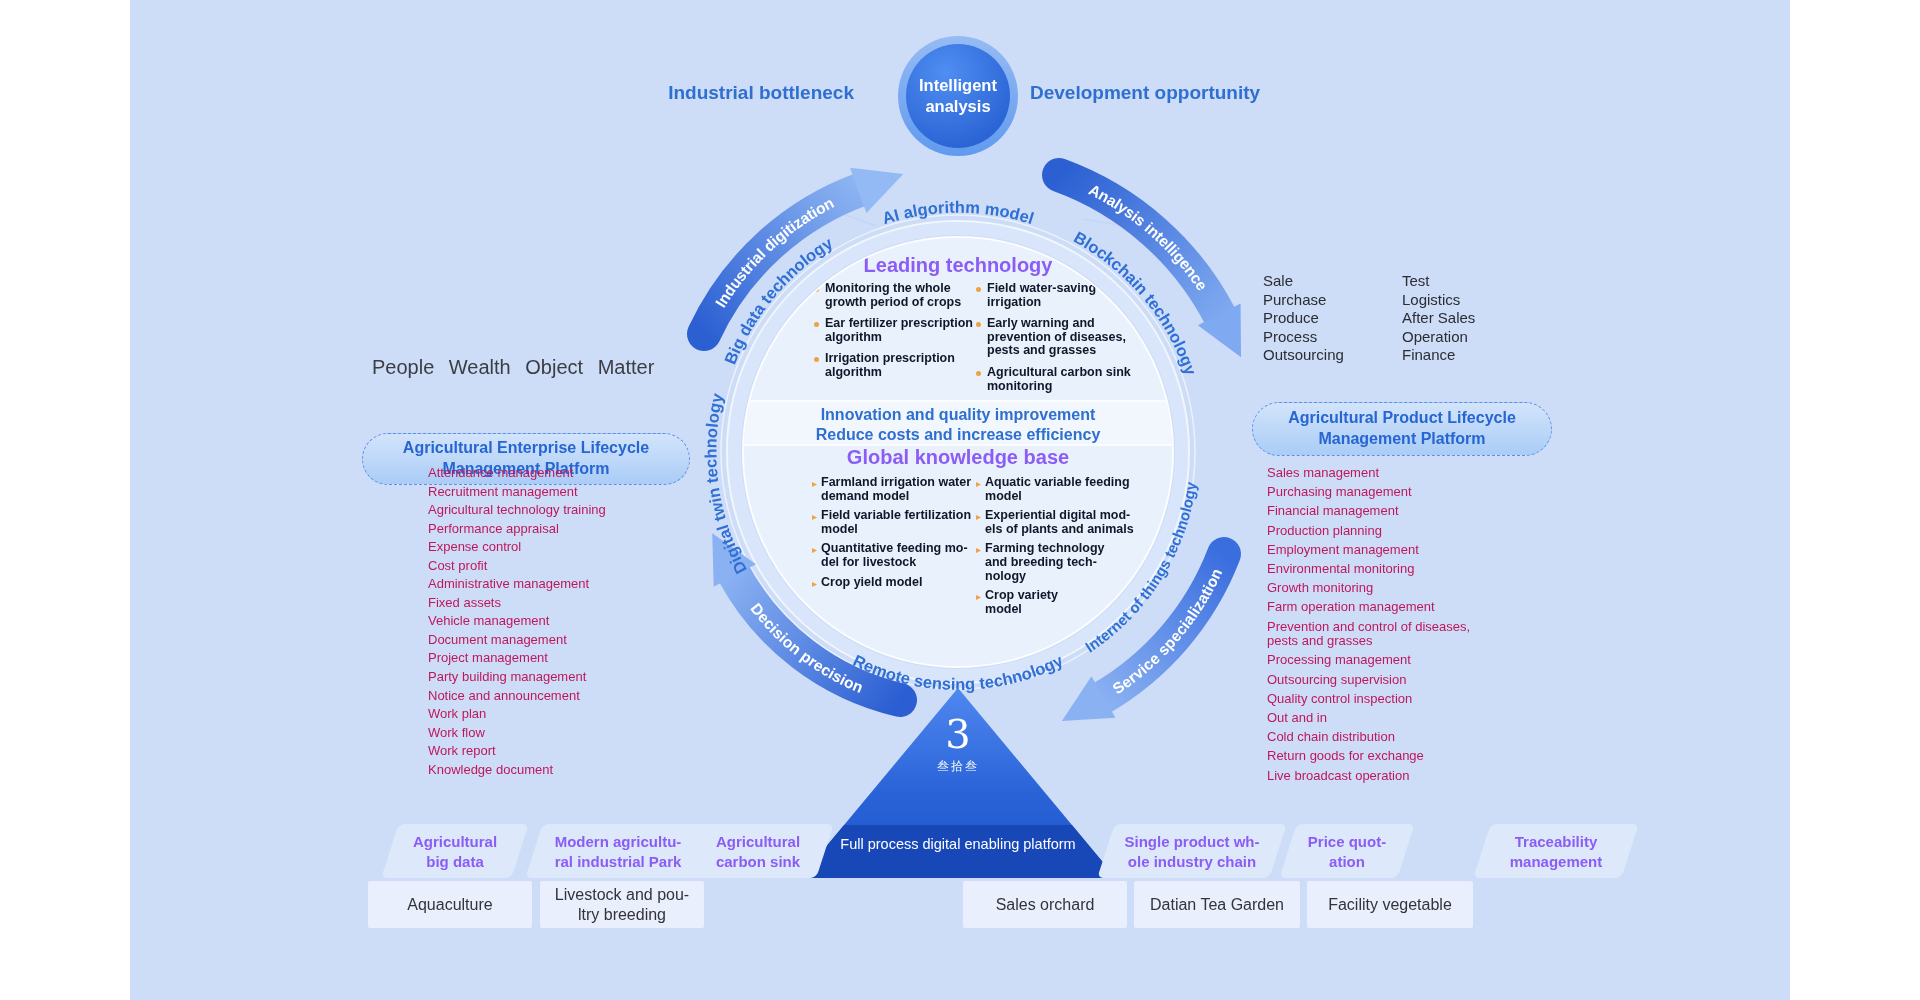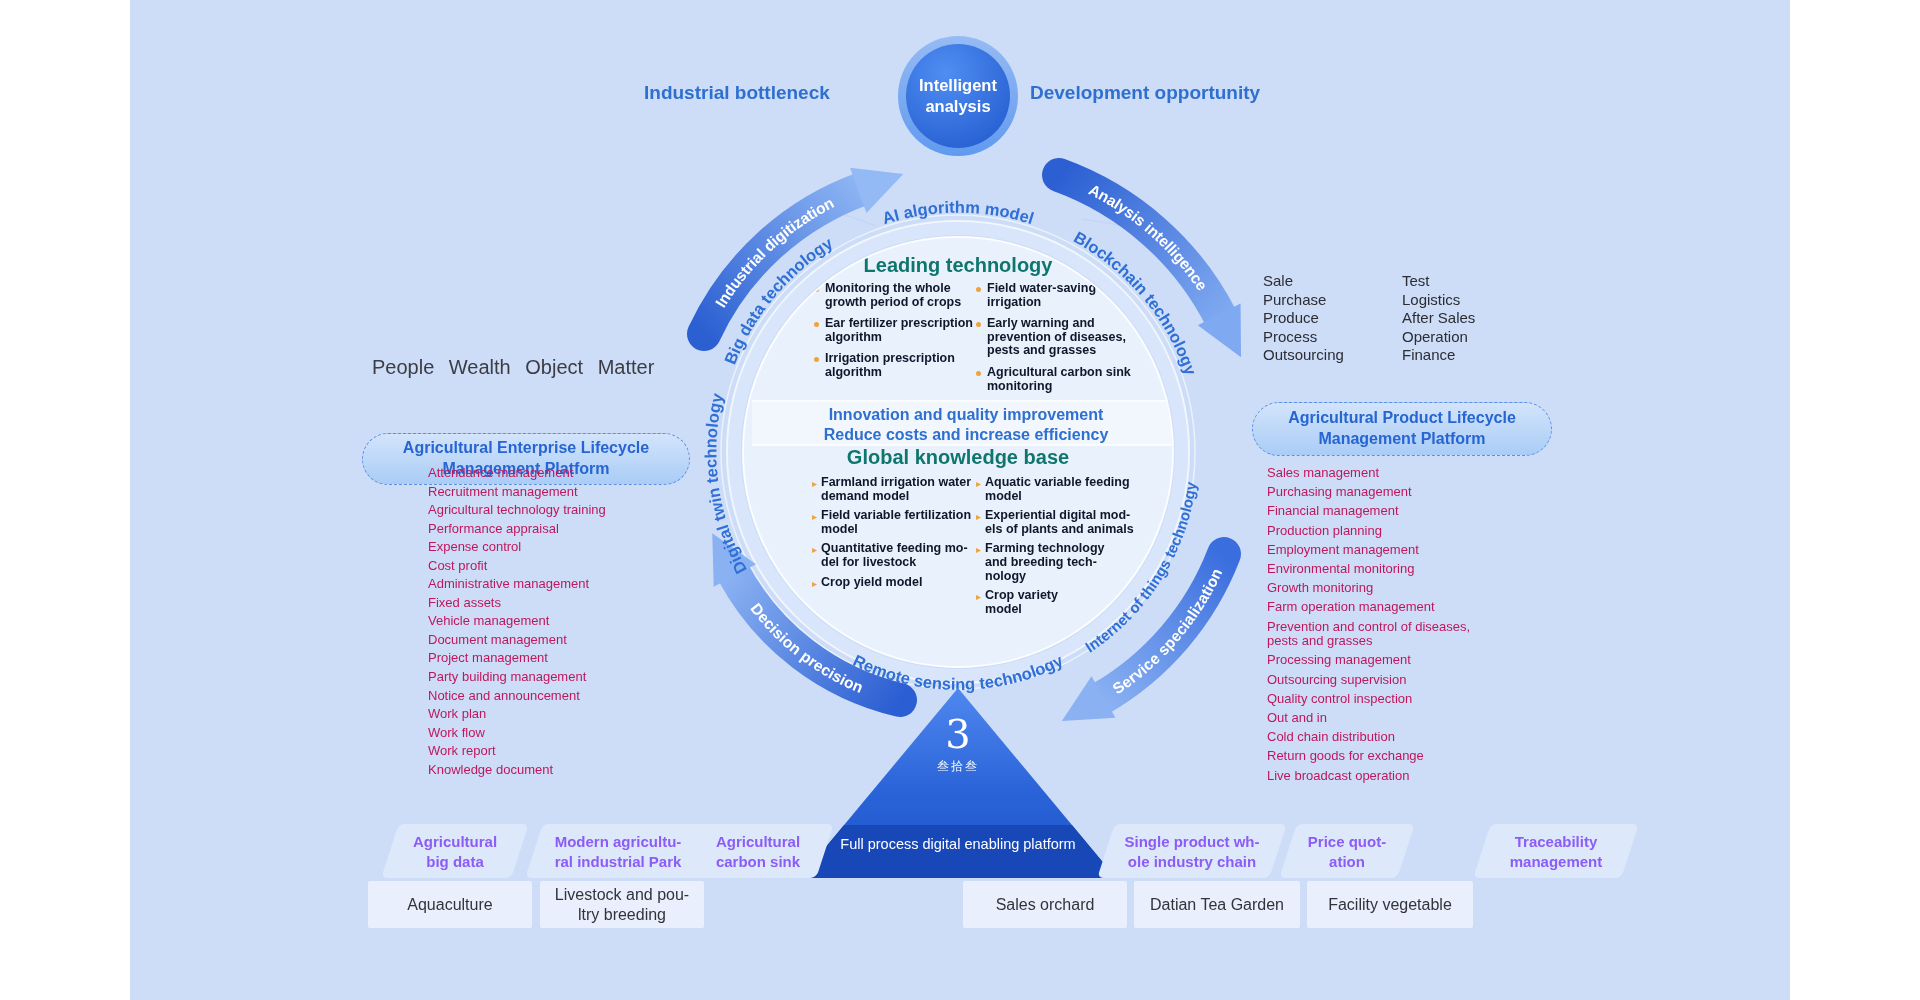--- a/index.html
+++ b/index.html
@@ -12,21 +12,21 @@
   #diagram-svg{left:0;top:0;width:1920px;height:1000px;pointer-events:none;}
 
   
   #top-circle{left:898px;top:36px;width:120px;height:120px;border-radius:50%;
     background:linear-gradient(180deg,#96bbf4 0%,#609aef 100%);}
   #top-circle-inner{left:8px;top:8px;width:104px;height:104px;border-radius:50%;
     background:radial-gradient(circle at 38% 28%,#4f8ef2 0%,#2a63d4 78%);
     display:flex;align-items:center;justify-content:center;text-align:center;
     color:#fff;font-weight:bold;font-size:16.5px;line-height:1.25;}
   .top-label{top:82px;font-size:19px;font-weight:bold;color:#2e6fd0;}
-  #label-bottleneck{left:644px;width:230px;text-align:left;}
+  #label-bottleneck{left:624px;width:230px;text-align:right;}
   #label-opportunity{left:1030px;width:260px;}
 
   
   #left-header{left:372px;top:356px;width:330px;font-size:20px;color:#3c3c44;word-spacing:9px;}
   .pill{border:1.6px dashed #5b90e6;border-radius:27px;
     background:linear-gradient(180deg,#d3e4fb 0%,#a9ccf6 100%);
     color:#2765d2;font-weight:bold;font-size:16px;line-height:1.3;
     display:flex;align-items:center;justify-content:center;text-align:center;}
   #left-pill{left:362px;top:402px;width:328px;height:52px;margin-top:31px;}
   #right-pill{left:1252px;top:402px;width:300px;height:54px;}
@@ -35,32 +35,32 @@
   #left-list .row{line-height:18.55px;}
   #right-list{left:1267px;top:466px;width:300px;}
   #right-list .row{line-height:14.8px;margin-bottom:4.4px;}
   .rp-header{top:272px;font-size:15px;color:#2c2c33;line-height:18.6px;}
   #rp-header-1{left:1263px;}
   #rp-header-2{left:1402px;}
 
   
   #core{left:742px;top:236px;width:432px;height:432px;border-radius:50%;overflow:hidden;
     background:#e9f1fc;border:2px solid rgba(252,253,255,.95);}
-  .core-title{left:0;width:100%;text-align:center;font-size:20px;font-weight:bold;color:#0f766e;}
+  .core-title{left:0;width:100%;text-align:center;font-size:20px;font-weight:bold;color:#8b5cf6;}
   #leading-title{top:16px;}
   #knowledge-title{top:208px;}
   .ti-col{display:flex;flex-direction:column;}
   .ti-row{display:flex;align-items:flex-start;}
   .ti{font-size:12.5px;font-weight:600;color:#0f172a;line-height:13.6px;}
   .dot{flex:0 0 auto;width:5px;height:5px;border-radius:50%;background:#efa23f;margin:5px 6px 0 0;}
   .tri{flex:0 0 auto;color:#efa23f;font-size:10px;line-height:13px;margin:1px 4px 0 0;}
   #lead-col1{left:70px;top:44px;width:160px;}
   #lead-col2{left:232px;top:44px;width:180px;}
   #lead-col1 .ti-row,#lead-col2 .ti-row{margin-bottom:8px;}
-  #band{left:8px;top:162px;width:100%;height:46px;background:#f2f7fe;
+  #band{left:0;top:162px;width:100%;height:46px;background:#f2f7fe;
     border-top:2px solid #fbfcff;border-bottom:2px solid #fbfcff;
     text-align:center;font-size:16px;font-weight:bold;color:#2e6fd0;line-height:20px;padding-top:3px;}
   #kb-col1{left:68px;top:238px;width:172px;}
   #kb-col2{left:232px;top:238px;width:176px;}
   #kb-col1 .ti-row,#kb-col2 .ti-row{margin-bottom:6px;}
 
   
   #triangle{left:800px;top:688px;width:316px;height:190px;
     clip-path:polygon(50% 0%,100% 100%,0% 100%);
     background:linear-gradient(180deg,#4f88ef 0%,#2a63d8 55%,#1d52c8 100%);color:#fff;}

